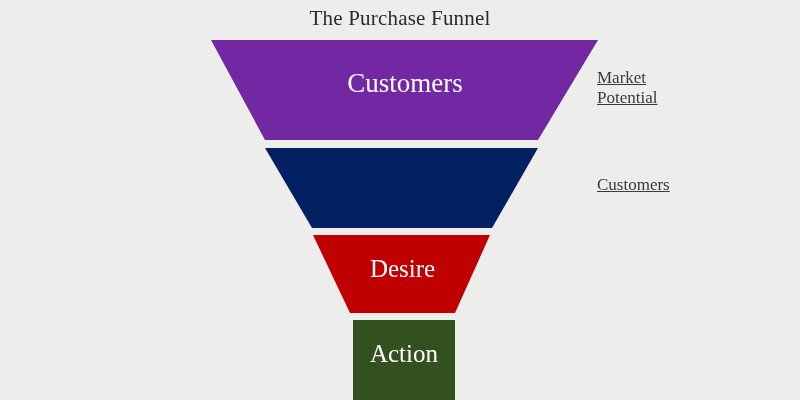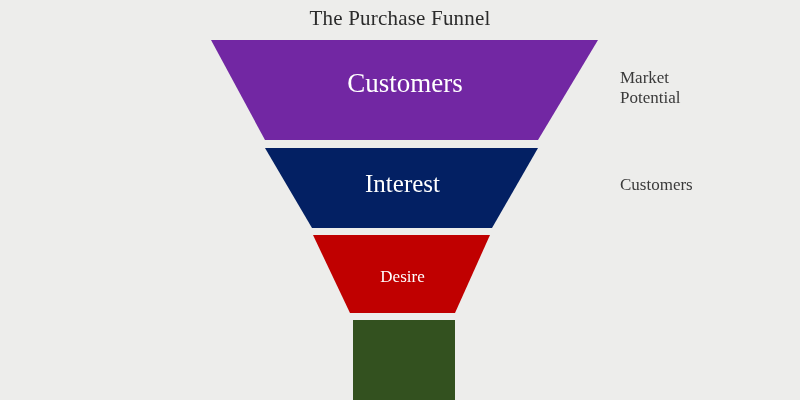--- a/index.html
+++ b/index.html
@@ -55,36 +55,36 @@
   #label-awareness {
     left: 200px; top: 68px; width: 410px;
     font-size: 27px;
   }
   #label-interest {
     left: 250px; top: 170px; width: 305px;
     font-size: 25px;
   }
   #label-desire {
     left: 295px; top: 255px; width: 215px;
-    font-size: 17px;
-    margin-top: 12px;
+    font-size: 25px;
   }
   #label-action {
     left: 348px; top: 340px; width: 112px;
     font-size: 25px;
   }
 
   
   .side-label {
     position: absolute;
-    left: 620px;
+    left: 597px;
     font-size: 17px;
     line-height: 20px;
     color: #3a3a3a;
     white-space: pre-line;
+    text-decoration: underline;
   }
   #side-market-potential { top: 68px; }
   #side-suspects        { top: 175px; }
   #side-prospects       { top: 260px; }
   #side-customers       { top: 343px; }
 </style>
 </head>
 <body>
 
 <div id="canvas">
@@ -92,20 +92,20 @@
   <div id="chart-title">The Purchase Funnel</div>
 
   <svg id="funnel-svg" viewBox="0 0 800 400" preserveAspectRatio="none">
     <polygon points="211,40 598,40 538,140 265,140" fill="#7227a3"></polygon>
     <polygon points="265,148 538,148 492,228 312,228" fill="#032063"></polygon>
     <polygon points="313,235 490,235 455,313 350,313" fill="#c00000"></polygon>
     <rect x="353" y="320" width="102" height="80" fill="#33511f"></rect>
   </svg>
 
   <div class="stage-label" id="label-awareness">Customers</div>
-  <div class="stage-label" id="label-interest">Interest</div>
   <div class="stage-label" id="label-desire">Desire</div>
+  <div class="stage-label" id="label-action">Action</div>
 
   <div class="side-label" id="side-market-potential">Market
 Potential</div>
   <div class="side-label" id="side-suspects">Customers</div>
 
 </div>
 
 </body></html>

